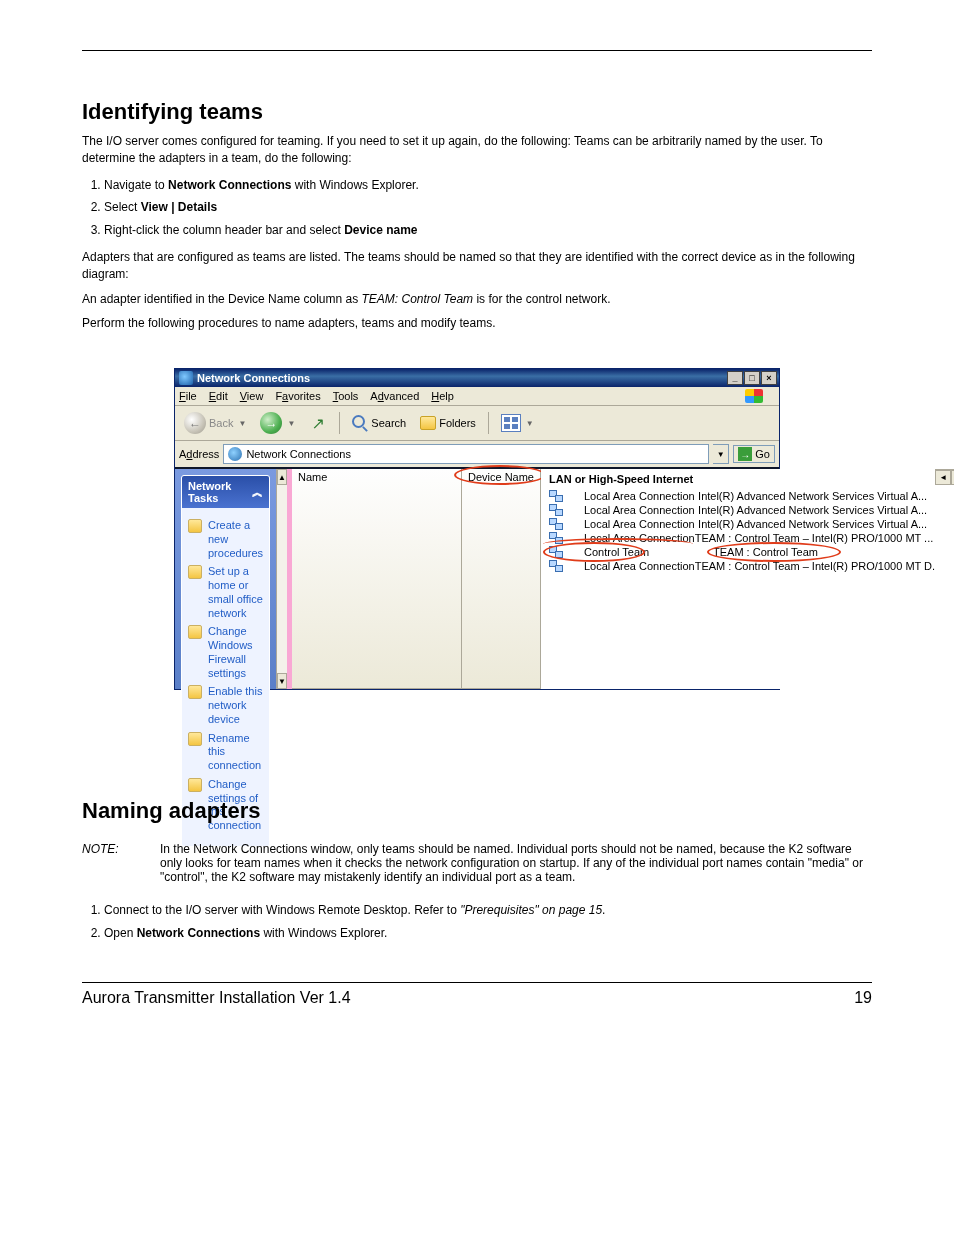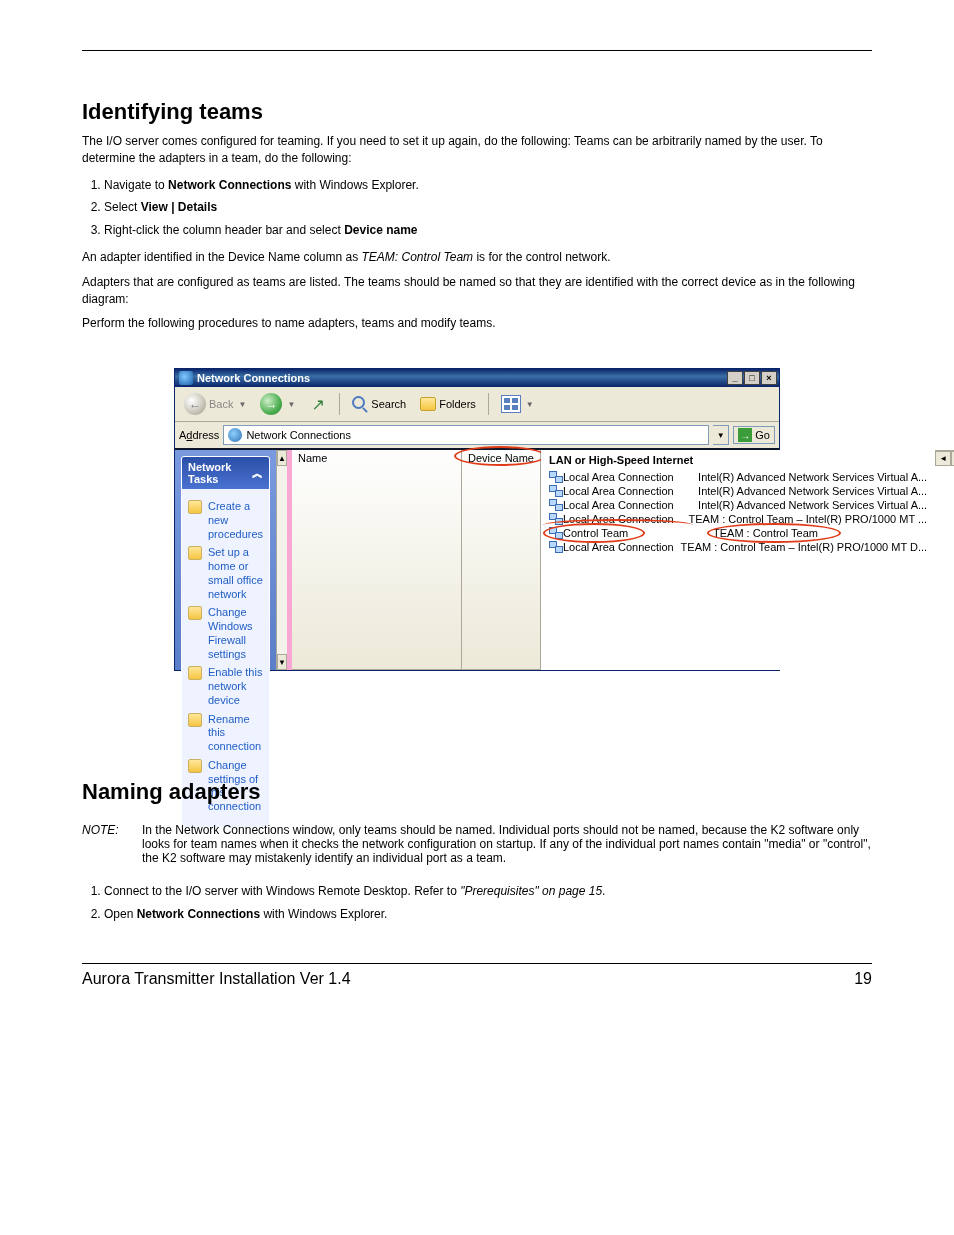--- a/index.html
+++ b/index.html
@@ -29,21 +29,21 @@
   h2 {
     font-size: 22px;
     font-weight: bold;
     margin: 48px 0 8px 0;
   }
   p { line-height: 1.4; margin: 8px 0; }
   ol.steps { margin: 10px 0 10px 22px; padding: 0; }
   ol.steps li { margin: 6px 0; line-height: 1.4; }
   em { font-style: italic; }
   b { font-weight: bold; }
-  .note-row { display:flex; margin:18px 0; }
+  .note-row { display:flex; gap:18px; margin:18px 0; }
   .note-label { font-style: italic; min-width: 60px; }
   .screenshot-wrap { margin: 36px 0 0 0; display:flex; justify-content:center; }
   
   .win {
     width: 606px;
     border: 1px solid #0a246a;
     background: #ece9d8;
     font-family: Tahoma, Arial, sans-serif;
     font-size: 11px;
   }
@@ -164,21 +164,21 @@
   .vscroll{width:16px;background:#ece9d8;border-left:1px solid #aca899;display:flex;flex-direction:column;}
   .vscroll .arrow{height:16px;border:1px solid #aca899;background:#ece9d8;display:flex;align-items:center;justify-content:center;font-size:8px;}
   .vscroll .track{flex:1;background:#f4f2ea;}
   .col-hdrs{display:flex;background:#ece9d8;border-bottom:1px solid #aca899;}
   .col-hdr{border-right:1px solid #aca899;padding:2px 6px;background:linear-gradient(#fefefe,#ece9d8);}
   .col-hdr.name{width:170px;}
   .col-hdr.dev{flex:1;position:relative;}
   .list-body{flex:1;overflow:hidden;position:relative;background:#fff;}
   .section-title{font-weight:bold;padding:4px 8px;}
   .list-row{display:flex;padding:1px 8px;}
-  .list-row .c1{width:164px;display:flex;align-items:center;gap:0;position:relative;white-space:nowrap;}
+  .list-row .c1{width:164px;display:flex;align-items:center;gap:21px;position:relative;white-space:nowrap;}
   .list-row .c2{flex:1;color:#000;white-space:nowrap;position:relative;}
   .net-ico{width:14px;height:12px;position:relative;flex:none;}
   .net-ico::before{content:"";position:absolute;width:6px;height:5px;background:#b8d8ff;border:1px solid #3a6eb0;top:0;left:0;}
   .net-ico::after{content:"";position:absolute;width:6px;height:5px;background:#b8d8ff;border:1px solid #3a6eb0;bottom:0;right:0;}
   .hscroll{height:16px;background:#ece9d8;border-top:1px solid #aca899;display:flex;}
   .hscroll .arrow{width:16px;border:1px solid #aca899;display:flex;align-items:center;justify-content:center;font-size:8px;}
   .hscroll .track{flex:1;background:#f4f2ea;}
   
   .ann {
     position:absolute;border:2px solid #e03c1a;border-radius:50%;
@@ -203,37 +203,47 @@
       <span>Navigate to </span><b>Network Connections</b><span> with Windows Explorer.</span>
     </li>
     <li>
       <span>Select </span><b>View | Details</b>
     </li>
     <li>
       <span>Right-click the column header bar and select </span><b>Device name</b>
     </li>
   </ol>
 
+  <p>Adapters that are configured as teams are listed. The teams should be named so that they are identified with the correct device as in the following diagram:</p>
+
   <p>
     <span>An adapter identified in the Device Name column as </span><em>TEAM: Control Team</em><span> is for the control network.</span>
   </p>
-
-  <p>Adapters that are configured as teams are listed. The teams should be named so that they are identified with the correct device as in the following diagram:</p>
 
   <p>Perform the following procedures to name adapters, teams and modify teams.</p>
 
   <div class="screenshot-wrap">
       <div class="win">
         <div class="titlebar">
           <span class="tb-icon"></span>
           <span>Network Connections</span>
           <span class="spacer"></span>
           <span class="tb-btn">_</span>
           <span class="tb-btn">□</span>
           <span class="tb-btn">×</span>
+        </div>
+        <div class="menubar">
+          <span><u class="mn">F</u>ile</span>
+          <span><u class="mn">E</u>dit</span>
+          <span><u class="mn">V</u>iew</span>
+          <span>F<u class="mn">a</u>vorites</span>
+          <span><u class="mn">T</u>ools</span>
+          <span>A<u class="mn">d</u>vanced</span>
+          <span><u class="mn">H</u>elp</span>
+          <span class="flag"></span>
         </div>
         <div class="toolbar">
           <span class="tbtn">
             <span class="nav-circle">←</span>
             <span style="color:#888">Back</span>
             <span style="font-size:8px;color:#666;margin-left:2px">▼</span>
           </span>
           <span class="tbtn">
             <span class="nav-circle fwd">→</span>
             <span style="font-size:8px;color:#666;margin-left:2px">▼</span>

